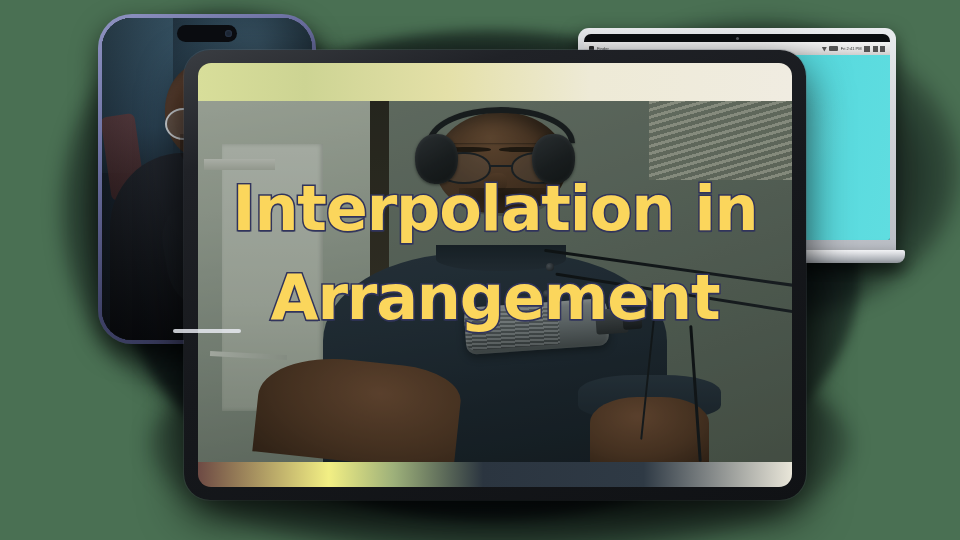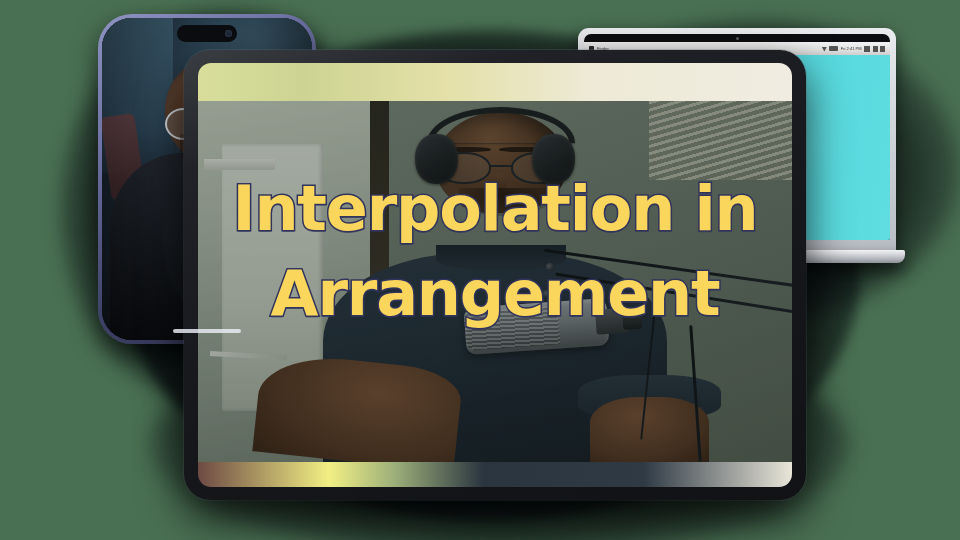--- a/index.html
+++ b/index.html
@@ -249,37 +249,37 @@
     background:linear-gradient(180deg,#3a3d40,#17191c);}
   .v-cable{position:absolute;right:16%;top:62%;width:2.6px;height:38%;
     background:linear-gradient(180deg,#0e1013,#15181c);border-radius:2px;transform:rotate(-4deg);}
   .v-cable2{position:absolute;right:24%;top:58%;width:2.4px;height:36%;
     background:linear-gradient(180deg,#101316,#181b20);border-radius:2px;transform:rotate(6deg);}
   .v-overlay{position:absolute;inset:0;background:rgba(18,26,22,.30);}
 
   
   .title-wrap{
     position:absolute;left:0;right:0;top:27%;
-    display:flex;flex-direction:column;align-items:center;gap:4px;
+    display:flex;flex-direction:column;align-items:center;gap:14px;
     z-index:8;pointer-events:none;
   }
   .title-line{
     font-family:"DejaVu Sans", sans-serif;
     font-weight:bold;
     font-size:62px;
     line-height:1.04;
     letter-spacing:-1.2px;
     color:#fbd65c;
     text-align:center;
     white-space:nowrap;
     -webkit-text-stroke:3px #31345c;
     paint-order:stroke fill;
     text-shadow:0 2px 0 rgba(49,52,92,.55);
   }
-  .title-line.l2{margin-top:16px;}
+  .title-line.l2{margin-top:10px;}
 </style>
 </head>
 <body>
 
 <div id="stage">
 
   <div class="glow glow-l"></div>
   <div class="glow glow-r"></div>
   <div class="glow glow-b"></div>
   <div class="glow glow-main"></div>

